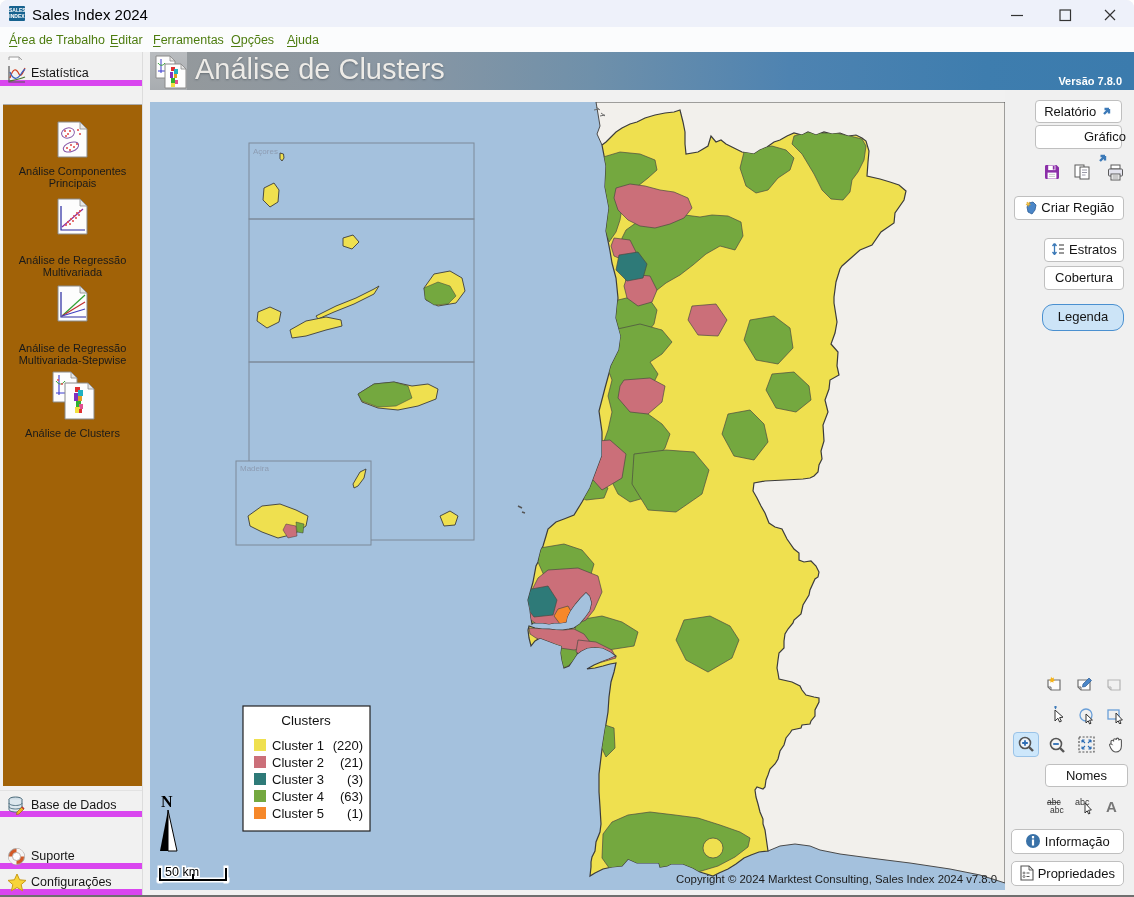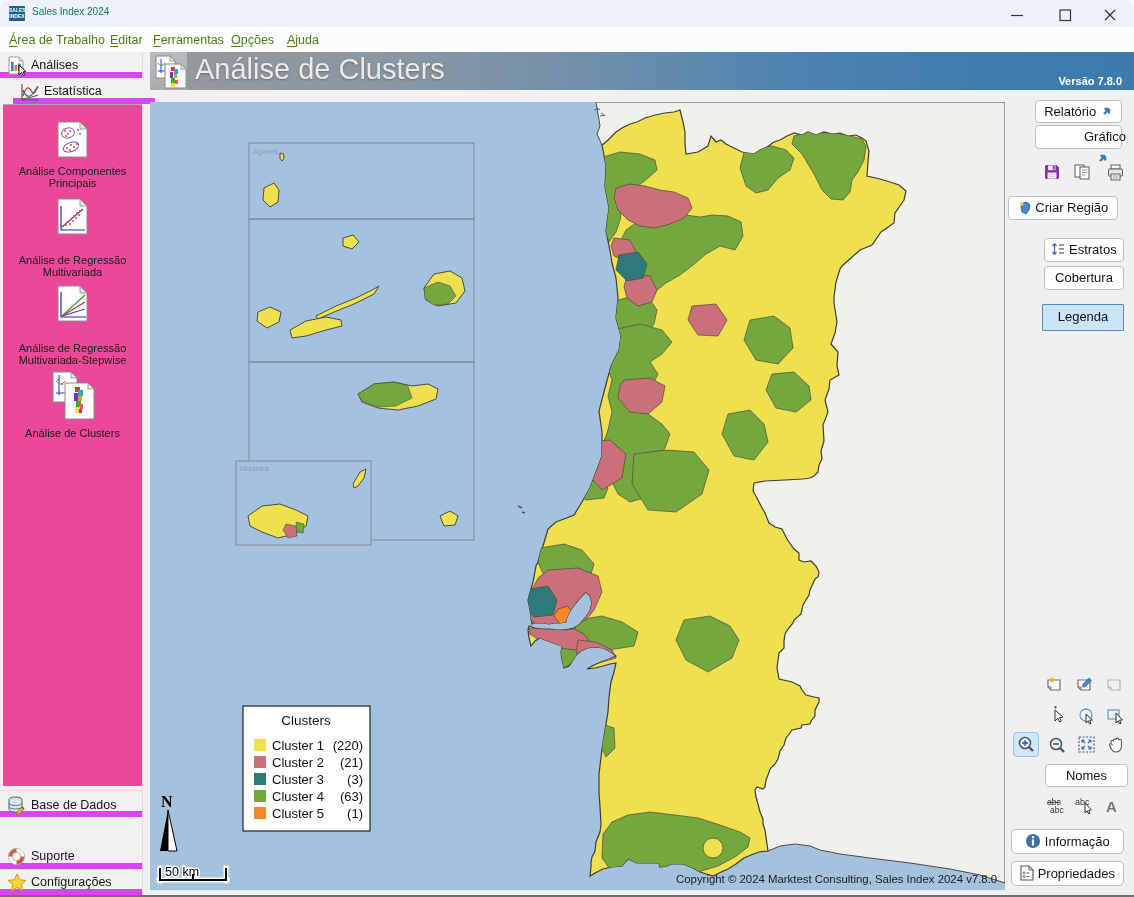--- a/index.html
+++ b/index.html
@@ -2,44 +2,44 @@
 <html><head>
 <meta charset="utf-8">
 <style>
   * { margin:0; padding:0; box-sizing:border-box; }
   html,body { width:1134px; height:897px; background:#ffffff; font-family:"Liberation Sans", sans-serif; overflow:hidden; }
   #win { position:relative; width:1134px; height:897px; background:#f1f1f1; border-radius:8px 8px 0 0; overflow:hidden; }
   .abs { position:absolute; }
   
   #titlebar { position:absolute; left:0; top:0; width:1134px; height:27px; background:#eef1fa; }
   #appicon { position:absolute; left:9px; top:6px; width:16px; height:15px; background:#17628f; border-radius:1px; color:#fff; font-size:5px; font-weight:bold; line-height:5.5px; text-align:center; padding-top:2px; }
-  #apptitle { position:absolute; left:32px; top:6px; font-size:10px; color:#0f766e; }
+  #apptitle { position:absolute; left:32px; top:6px; font-size:15px; color:#000000; }
   .winbtn { position:absolute; top:0; width:46px; height:32px; }
   
   #menubar { position:absolute; left:0; top:27px; width:1134px; height:25px; background:#fbfcfd; font-size:12.5px; color:#4d7c0f; }
   #menubar span { position:absolute; top:6px; }
   #menubar u { text-decoration:underline; text-underline-offset:2px; }
   
   #sidebar { position:absolute; left:0; top:52px; width:143px; height:843px; background:#f1f1f1; border-right:1px solid #dcdcdc; }
   .sideitem { position:absolute; left:0; width:142px; height:26px; background:#f1f1f1; border-bottom:6px solid #d946ef; }
   .sideitem .txt { position:absolute; left:31px; top:6px; font-size:12.5px; color:#151515; }
   .sideitem svg { position:absolute; left:7px; top:4px; }
-  #graypanel { position:absolute; left:3px; top:52px; width:139px; height:682px; background:#ec4899; border-top:1px solid #ababab; }
+  #graypanel { position:absolute; left:3px; top:52px; width:139px; height:682px; background:#a16207; border-top:1px solid #ababab; }
   .anitem { position:absolute; left:0; width:139px; text-align:center; }
   .anitem .cap { font-size:11px; color:#1a1a1a; line-height:11.5px; margin-top:4px; }
   
   #banner { position:absolute; left:150px; top:52px; width:984px; height:38px; background:linear-gradient(to right,#95999b 0%,#8a97a3 25%,#6f90aa 45%,#4e83b1 65%,#3e7dae 85%,#3b7bad 100%); }
   #bannertitle { position:absolute; left:45px; top:1px; font-size:29px; color:#edebe7; text-shadow:0 1px 2px rgba(60,70,80,.5); }
   #bannerver { position:absolute; right:12px; bottom:3px; font-size:11px; font-weight:bold; color:#ffffff; }
   
   #map { position:absolute; left:150px; top:102px; width:855px; height:788px;border-radius:26px; }
   
   #rpanel { position:absolute; left:1005px; top:90px; width:129px; height:805px; background:#f0f0f0; }
   .btn { position:absolute; background:#ffffff; border:1px solid #bfbfbf; border-radius:4px; font-size:13px; color:#141414; text-align:center; }
-  .btn.sel { background:#cce4f7; border:1.5px solid #4a90d0; border-radius:1px; }
+  .btn.sel { background:#cce4f7; border:1.5px solid #4a90d0; border-radius:11px; }
   #botbar { position:absolute; left:0; top:895px; width:1134px; height:2px; background:#6f6f6f; }
 </style>
 </head>
 <body>
 <div id="win">
   <div id="titlebar">
     <div id="appicon">SALES<br>INDEX</div>
     <div id="apptitle">Sales Index 2024</div>
     <svg class="winbtn" style="left:994px" width="46" height="30">
         <line x1="17" y1="15.5" x2="29" y2="15.5" stroke="#333" stroke-width="1.2"></line>
@@ -63,21 +63,21 @@
       <svg width="20" height="20" viewBox="0 0 20 20">
           <path d="M2,1 h10 l4,4 v13 h-14 z" fill="#fdfdfd" stroke="#9a9a9a" stroke-width="1"></path>
           <path d="M12,1 l4,4 h-4 z" fill="#e8e8e8" stroke="#9a9a9a" stroke-width="0.8"></path>
           <rect x="4" y="6" width="2.6" height="9" fill="#3f79c9"></rect>
           <rect x="7.5" y="9" width="2.6" height="6" fill="#e07a1f"></rect>
           <rect x="11" y="7.5" width="2.6" height="7.5" fill="#3f79c9"></rect>
           <path d="M12,9 L12,19 L14.5,16.5 L16.2,19.5 L17.6,18.7 L16,16 L19,15.6 Z" fill="#fff" stroke="#111" stroke-width="1"></path>
         </svg>
       <div class="txt">Análises</div>
     </div>
-    <div class="sideitem" style="top:26px; height:26px;margin-left:13px;">
+    <div class="sideitem" style="top:8px; height:26px;">
       <svg width="20" height="20" viewBox="0 0 20 20">
           <path d="M2,2 v16 h16" fill="none" stroke="#555" stroke-width="1.2"></path>
           <path d="M3,14 C6,4 9,4 12,10 C14,14 16,8 18,4" fill="none" stroke="#d04020" stroke-width="1.3"></path>
           <path d="M3,8 C6,16 10,16 14,10 C15,8 17,6 18,5" fill="none" stroke="#3a60c0" stroke-width="1.3"></path>
           <path d="M3,17 C8,16 13,15 18,13" fill="none" stroke="#4e7a30" stroke-width="1.3"></path>
         </svg>
       <div class="txt">Estatística</div>
     </div>
     <div id="graypanel">
       <div class="anitem" style="top:16px;">
@@ -352,21 +352,21 @@
         <rect x="1" y="1" width="9" height="12" fill="#fff" stroke="#5a5a5a"></rect>
         <rect x="6" y="3" width="9" height="12" fill="#fff" stroke="#5a5a5a"></rect>
         <path d="M8,6 h5 M8,8.5 h5 M8,11 h3.5" stroke="#9a9aa8" stroke-width="1"></path>
       </svg>
     <svg class="abs" style="left:102px; top:74px;" width="17" height="17" viewBox="0 0 17 17">
         <rect x="4" y="1" width="9" height="4" fill="#fff" stroke="#5a5a5a"></rect>
         <rect x="1.5" y="5" width="14" height="7" rx="1" fill="#e4e4ee" stroke="#5a5a5a"></rect>
         <rect x="4" y="10" width="9" height="6" fill="#fff" stroke="#5a5a5a"></rect>
         <path d="M5.5,12 h6 M5.5,14 h6" stroke="#888" stroke-width="0.9"></path>
       </svg>
-    <div class="btn" style="left:3px; top:106px; width:110px; height:24px; line-height:22px;"><svg width="14" height="15" viewBox="0 0 14 15" style="vertical-align:-3px">
+    <div class="btn" style="left:9px; top:106px; width:110px; height:24px; line-height:22px;"><svg width="14" height="15" viewBox="0 0 14 15" style="vertical-align:-3px">
           <path d="M5,3 l4,-1 3,3 -1,5 -3,4 -4,-2 -1,-5 z" fill="#4a86c8" stroke="#2b5c95" stroke-width="0.8"></path>
           <path d="M3,2 l1.4,1 1.4,-1 -0.5,1.7 1.2,1 -1.7,0.1 -0.6,1.6 -0.6,-1.6 -1.7,-0.1 1.2,-1 z" fill="#f7c948" stroke="#d89a1a" stroke-width="0.5"></path>
         </svg> Criar Região</div>
     <div class="btn" style="left:39px; top:148px; width:80px; height:24px; line-height:22px;"><svg width="14" height="14" viewBox="0 0 14 14" style="vertical-align:-2px">
           <path d="M3.5,1.5 L3.5,12.5 M3.5,1.5 L1.5,4 M3.5,1.5 L5.5,4 M3.5,12.5 L1.5,10 M3.5,12.5 L5.5,10" stroke="#3c7ab8" stroke-width="1.3" fill="none"></path>
           <path d="M8,3 h5 M8,7 h5 M8,11 h5" stroke="#777" stroke-width="1.4"></path>
         </svg> Estratos</div>
     <div class="btn" style="left:39px; top:176px; width:80px; height:24px; line-height:22px;">Cobertura</div>
     <div class="btn sel" style="left:37px; top:214px; width:82px; height:27px; line-height:24px;">Legenda</div>
 

